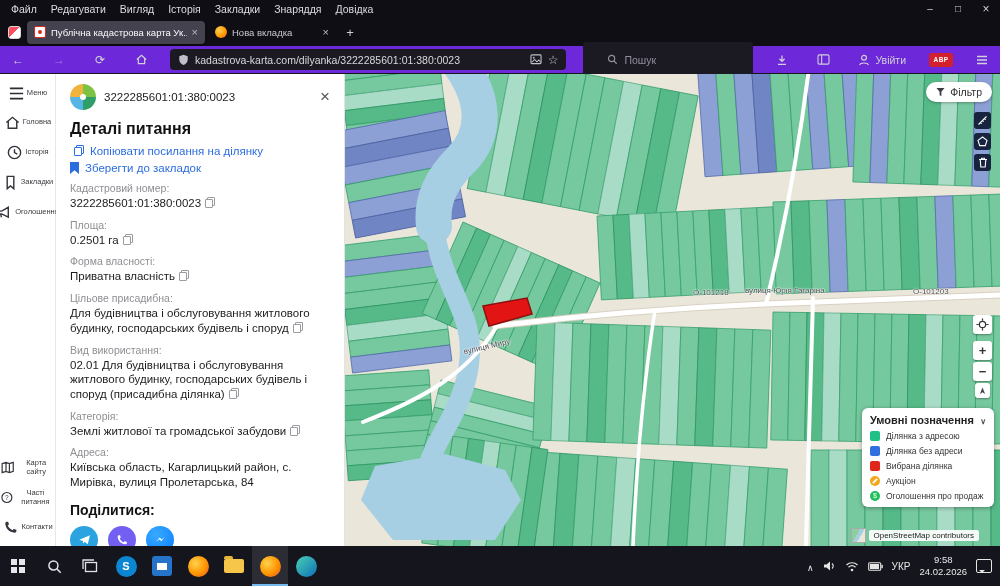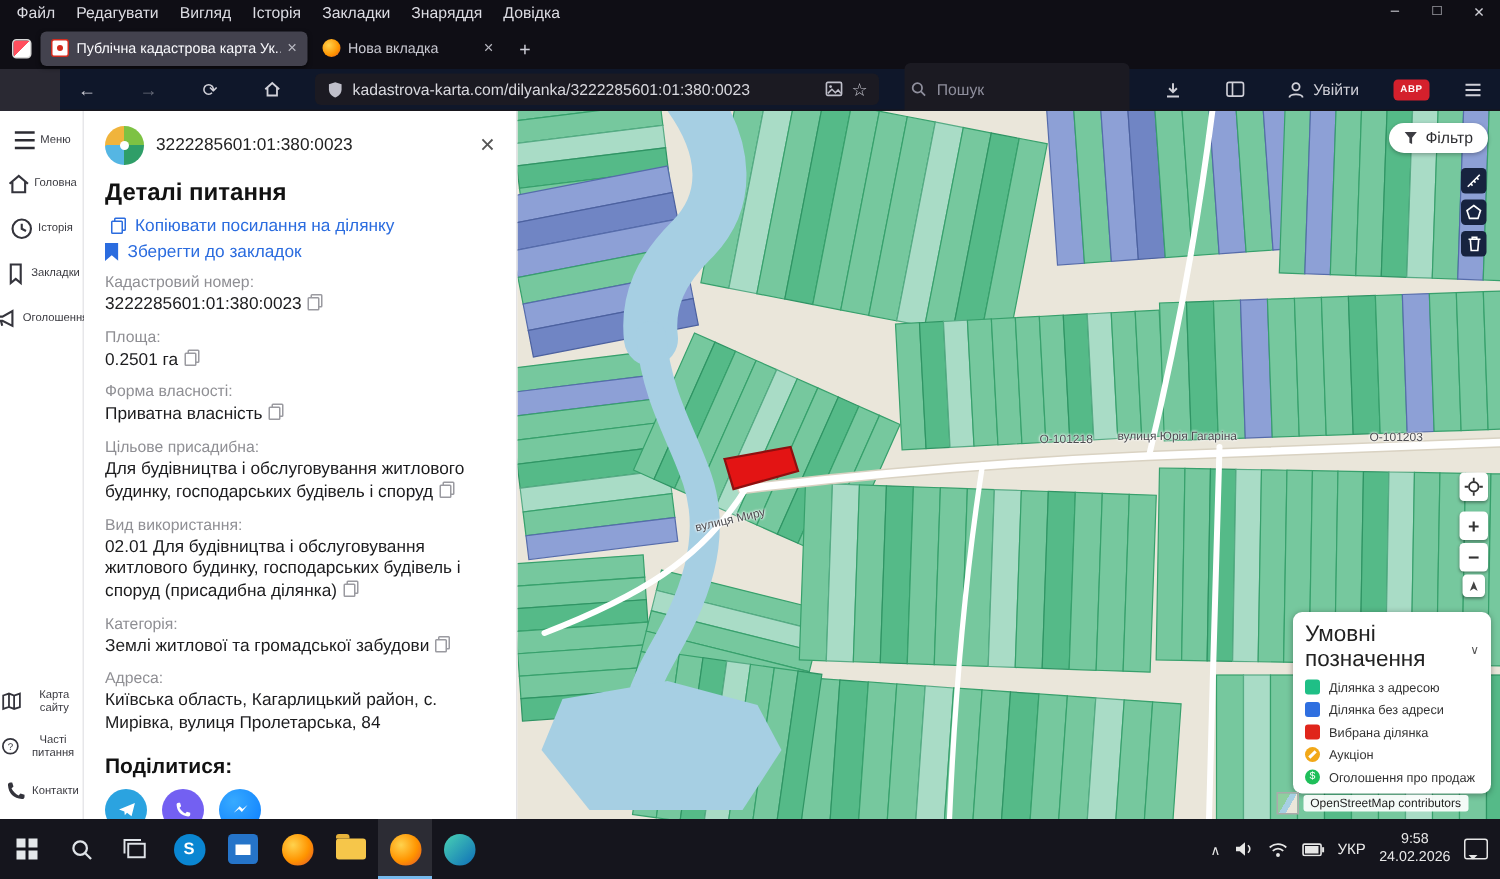--- a/index.html
+++ b/index.html
@@ -21,27 +21,27 @@
   .tab { height:23px; border-radius:4px; display:flex; align-items:center; gap:5px; padding:0 7px; font-size:9.5px; color:#c9c9d2; white-space:nowrap; overflow:hidden; }
   .tab.active { background:#43424e; color:#fbfbfe; box-shadow:0 1px 3px rgba(0,0,0,.5); }
   .tab .title { overflow:hidden; flex:1; }
   .tab-close::before { content:"×"; font-size:11px; color:#b9b9c2; }
   .fav1 { width:12px; height:12px; flex:0 0 12px; border-radius:2px; background:#fff; border:1.5px solid #d42b1e; position:relative; }
   .fav1::after { content:""; position:absolute; left:2.5px; top:2.5px; width:4px; height:4px; border-radius:50%; background:#d42b1e; }
   .fav2 { width:12px; height:12px; flex:0 0 12px; border-radius:50%; background:radial-gradient(circle at 35% 35%, #ffd24d, #ff9400 60%, #e0502e); }
   .newtab { width:22px; height:22px; display:flex; align-items:center; justify-content:center; color:#cfcfd8; font-size:13px; border-radius:4px; }
   .i-plus::before{content:"+";}
 
-  .navbar { height:28px; background:#0f172a; display:flex; align-items:center; padding:0 6px; gap:17px; border-bottom:1px solid #17161d;margin-left:40px; }
+  .navbar { height:28px; background:#6d28d9; display:flex; align-items:center; padding:0 6px; gap:17px; border-bottom:1px solid #17161d; }
   .nav-ico { width:24px; height:22px; color:#d0d0d8; display:flex; align-items:center; justify-content:center; font-size:12px; border-radius:4px; }
   .i-back::before{content:"←";} .i-fwd::before{content:"→"; opacity:.45;} .i-reload::before{content:"⟳";}
   .urlbar { flex:1 1 auto; max-width:505px; height:21px; background:#1b1a22; border-radius:4px; display:flex; align-items:center; gap:6px; padding:0 8px; color:#d8d8de; font-size:10.5px; }
   .urlbar .url-text { flex:1; overflow:hidden; white-space:nowrap; }
   .i-star::before{content:"☆"; font-size:12px; color:#c6c6cf;}
-  .searchbar { flex:0 0 150px; height:36px; background:#1b1a22; border-radius:4px; display:flex; align-items:center; gap:6px; padding:0 4px; }
+  .searchbar { flex:0 0 150px; height:36px; background:#1b1a22; border-radius:4px; display:flex; align-items:center; gap:6px; padding:0 24px; }
   .searchbar input { background:transparent; border:none; outline:none; color:#c9c9d2; font-size:10.5px; width:105px; font-family:"Liberation Sans",sans-serif; }
   .searchbar input::placeholder { color:#8f8f9d; }
   .signin { display:flex; align-items:center; gap:5px; color:#d0d0d8; font-size:10.5px; padding:0 6px; height:22px; border-radius:4px; }
   .abp { width:24px; height:14px; background:#d4202c; border-radius:3px; color:#fff; font-size:6.5px; font-weight:bold; display:flex; align-items:center; justify-content:center; letter-spacing:.4px; }
   svg.tico { display:block; }
 
   
   .content { height:472px; display:flex; background:#fff; }
   .site-sidebar { width:56px; background:#fff; border-right:1px solid #e7e7ea; display:flex; flex-direction:column; align-items:center; padding:12px 0 8px; }
   .sb-item { display:flex; align-items:center; gap:2px; margin-bottom:13px; color:#34343c; }
@@ -73,21 +73,21 @@
   
   .map { position:relative; flex:1; background:#eae6da; overflow:hidden; }
   .map svg.base { position:absolute; left:0; top:0; }
   .street { position:absolute; font-size:8px; color:#4c4c50; text-shadow:0 0 2px #fff,0 0 2px #fff,0 0 1px #fff; white-space:nowrap; }
   .filter-btn { position:absolute; top:8px; right:8px; background:#fff; border-radius:13px; height:20px; display:flex; align-items:center; gap:5px; padding:0 10px; font-size:10.5px; color:#2d2d31; box-shadow:0 1px 3px rgba(0,0,0,.3); }
   .tools { position:absolute; top:38px; right:9px; display:flex; flex-direction:column; gap:4px; }
   .toolb { width:17px; height:17px; background:#17233f; border-radius:3px; display:flex; align-items:center; justify-content:center; }
   .sqbtn { position:absolute; right:8px; width:19px; height:19px; background:#fff; border-radius:3px; box-shadow:0 1px 2px rgba(0,0,0,.35); display:flex; align-items:center; justify-content:center; color:#333; }
   .zoomtxt { font-size:13px; font-weight:bold; line-height:1; }
   .legend { position:absolute; right:6px; top:334px; width:132px; background:#fff; border-radius:6px; box-shadow:0 1px 4px rgba(0,0,0,.35); padding:6px 8px; }
-  .lg-head { display:flex; align-items:center; justify-content:space-between; font-size:15px; font-weight:normal; color:#222; }
+  .lg-head { display:flex; align-items:center; justify-content:space-between; font-size:11px; font-weight:bold; color:#222; }
   .i-chevdn::before { content:"∨"; font-size:8px; color:#555; }
   .lg-row { display:flex; align-items:center; gap:6px; margin-top:5px; }
   .lg-row .sw { width:10px; height:10px; border-radius:2px; flex:0 0 10px; position:relative; }
   .lg-row .sw.round { border-radius:50%; }
   .sw.gavel::after { content:""; position:absolute; left:2px; top:4px; width:6px; height:2px; background:#fff; transform:rotate(-45deg); }
   .sw.dollar::after { content:"$"; position:absolute; left:0; top:0; width:10px; height:10px; color:#fff; font-size:7px; line-height:10px; text-align:center; }
   .lg-row .lg-lbl { font-size:8.5px; color:#333; }
   .attrib { position:absolute; right:21px; bottom:3px; display:flex; align-items:center; gap:3px; }
   .map-thumb { width:15px; height:15px; border:1px solid #aaa; background:linear-gradient(120deg,#8fcf9f 0 40%,#a6cfe3 40% 62%,#eae6da 62% 100%); }
   .attrib .txt { background:rgba(255,255,255,.92); font-size:8px; color:#222; padding:1px 5px; border-radius:2px; }

